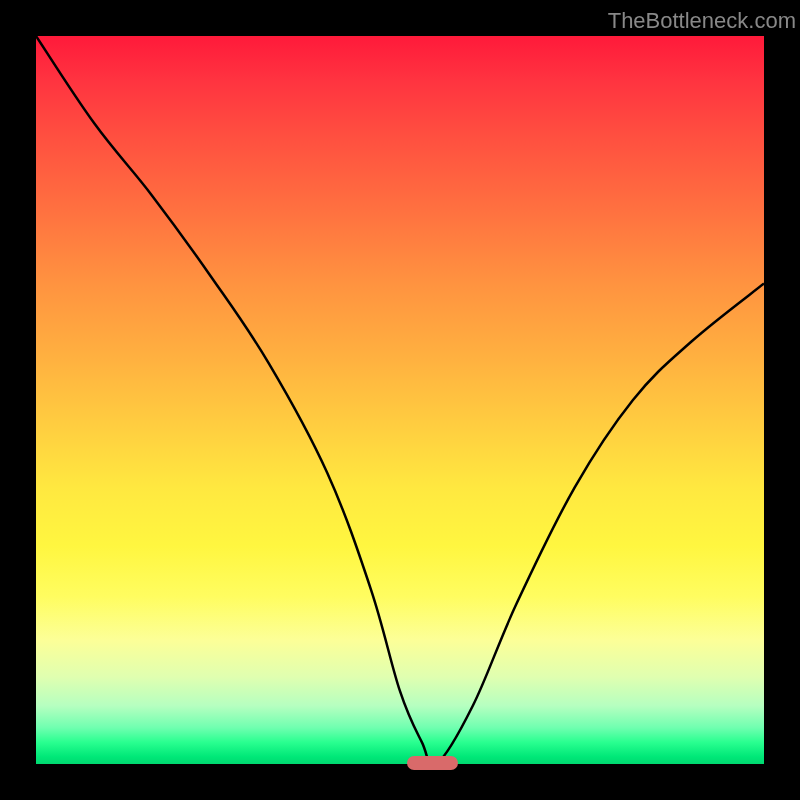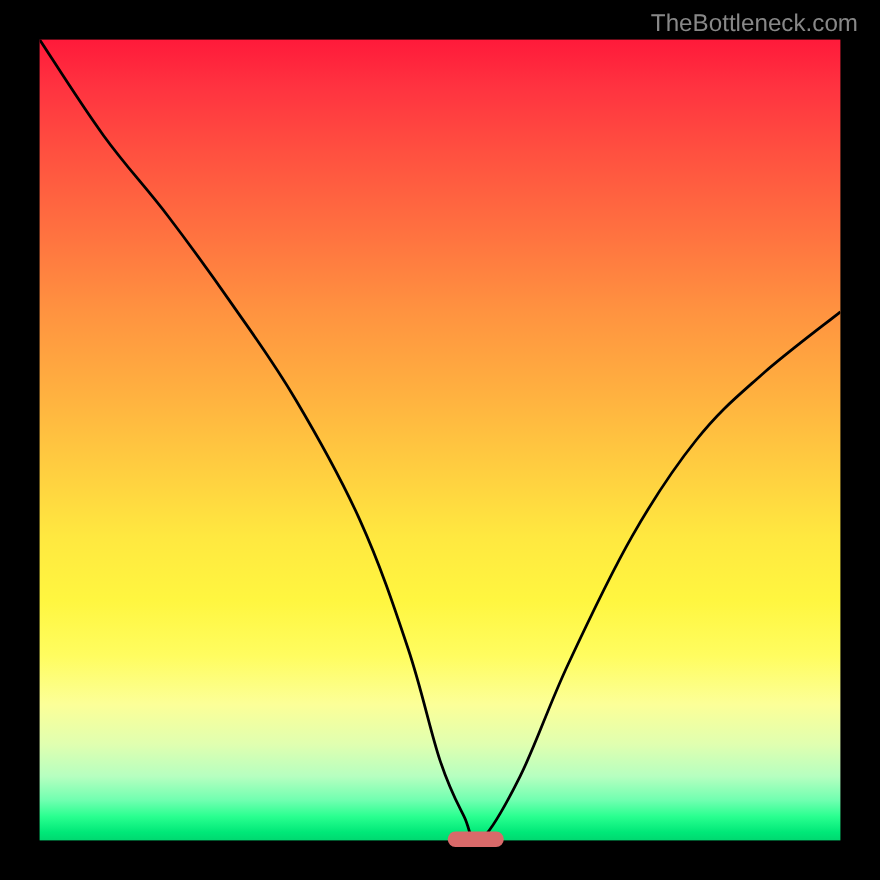--- a/index.html
+++ b/index.html
@@ -7,21 +7,21 @@
     width: 800px;
     height: 800px;
     background: #000;
     position: relative;
     overflow: hidden;
     font-family: Arial, sans-serif;
   }
   .watermark {
     position: absolute;
     top: 8px;
-    right: 20px;
+    right: 4px;
     color: #888;
     font-size: 22px;
     font-weight: 500;
     z-index: 10;
   }
   .plot-area {
     position: absolute;
     top: 36px;
     left: 36px;
     width: 728px;

